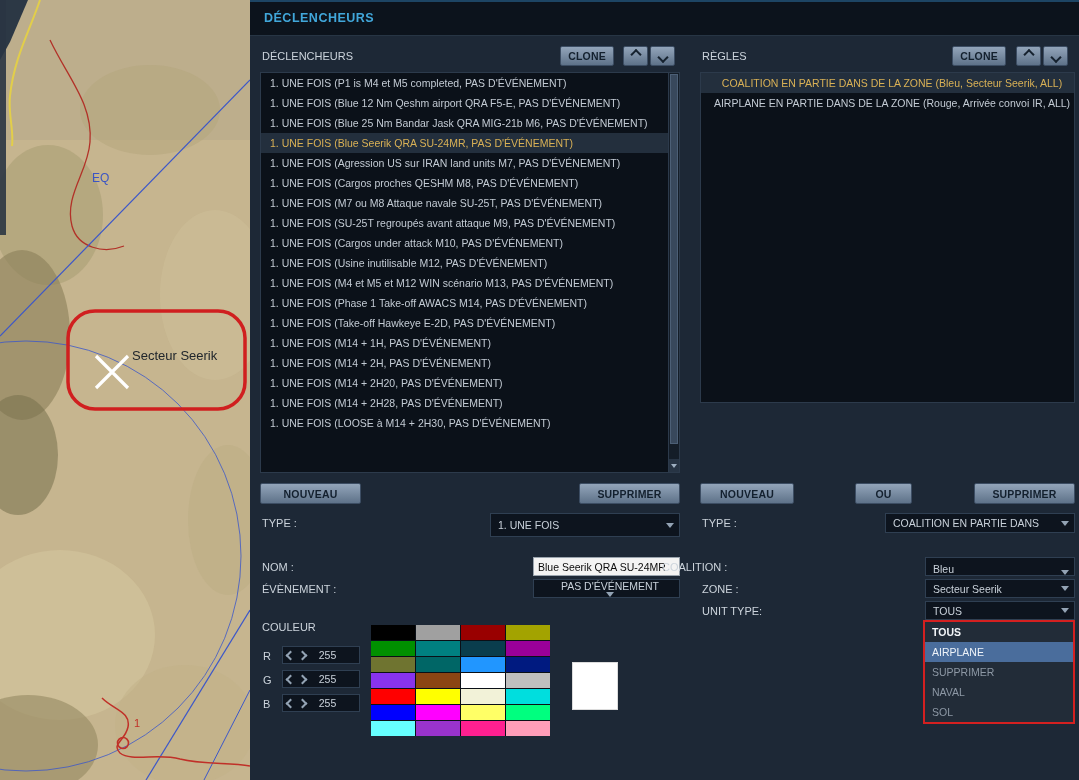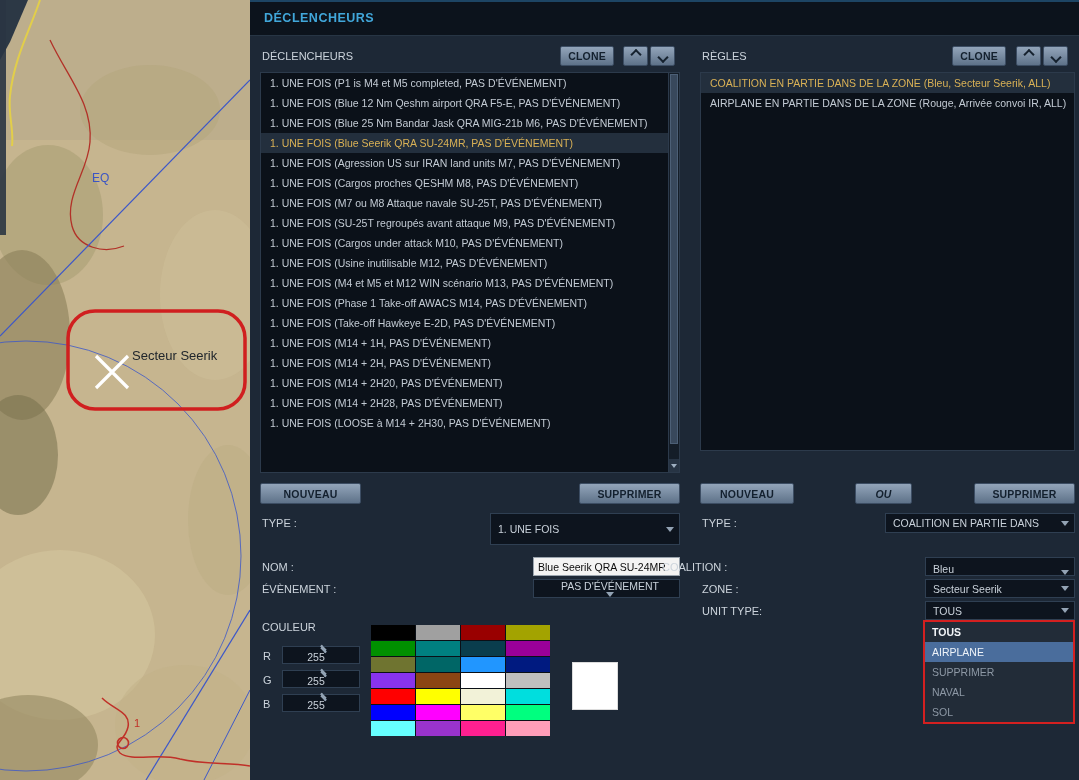--- a/index.html
+++ b/index.html
@@ -16,21 +16,21 @@
   .li{height:20px;line-height:20px;padding-left:9px;font-size:10.5px;color:#c3cbd4;white-space:nowrap;overflow:hidden;}
   .li.sel{background:#232f3d;color:#d9b156;}
   .scrollbar{position:absolute;top:0;right:0;bottom:0;width:11px;background:#141d28;border-left:1px solid #2c3a4b;box-sizing:border-box;}
   .sb-thumb{position:absolute;left:1px;top:1px;width:8px;height:370px;background:#38485c;border:1px solid #4c5f76;box-sizing:border-box;}
   .sb-arrow{position:absolute;left:0;bottom:0;width:10px;height:13px;background:#273444;}
   .tri-down{display:block;width:0;height:0;border-left:3px solid transparent;border-right:3px solid transparent;border-top:4px solid #9fb0c2;margin:5px auto 0;}
   .dd{position:absolute;background:#0d141e;border:1px solid #2f3f52;color:#c9d1da;font-size:10.5px;display:flex;align-items:center;padding-left:7px;box-sizing:border-box;cursor:pointer;}
   .dd .val{flex:1;white-space:nowrap;overflow:hidden;}
   .dd-chev{width:0;height:0;border-left:4px solid transparent;border-right:4px solid transparent;border-top:5px solid #93a3b4;margin:0 5px 0 4px;flex:none;}
   .input{position:absolute;background:#f3f3f3;border:1px solid #9aa4ae;color:#0b0b0b;font-size:10.5px;padding:0 4px;box-sizing:border-box;font-family:inherit;}
-  .stepper{position:absolute;background:#0d141e;border:1px solid #2f3f52;color:#c9d1da;font-size:10.5px;display:flex;align-items:center;box-sizing:border-box;flex-direction:column;}
+  .stepper{position:absolute;background:#0d141e;border:1px solid #2f3f52;color:#c9d1da;font-size:10.5px;display:flex;align-items:center;box-sizing:border-box;}
   .chev-l{display:inline-block;width:5px;height:5px;border-left:2px solid #93a3b4;border-bottom:2px solid #93a3b4;transform:rotate(45deg);margin-left:4px;}
   .chev-r{display:inline-block;width:5px;height:5px;border-left:2px solid #93a3b4;border-bottom:2px solid #93a3b4;transform:rotate(225deg);margin-left:5px;}
   .step-val{flex:1;text-align:center;padding-right:10px;}
   #palette-grid{position:absolute;left:371px;top:625px;width:179px;display:grid;grid-template-columns:repeat(4,44px);grid-auto-rows:15px;gap:1px;background:#0a0f16;}
   .swatch{width:44px;height:15px;cursor:pointer;}
   #color-preview{position:absolute;left:572px;top:662px;width:46px;height:48px;border:1px solid #dcdcdc;box-sizing:border-box;}
   #unit-type-options{position:absolute;left:923px;top:620px;width:152px;background:#222c38;border:2px solid #d42020;box-sizing:border-box;z-index:9;}
   .dd-opt{height:20px;line-height:20px;padding-left:7px;font-size:10.5px;color:#8d98a5;white-space:nowrap;cursor:pointer;}
   .dd-opt.dd-cur{color:#f3f6f9;font-weight:bold;}
   .dd-opt.dd-hl{background:#4a6d9c;color:#eef3f9;}
@@ -110,21 +110,21 @@
       <div class="sb-arrow">
           <span class="tri-down"></span>
         </div>
     </div>
   </div>
 
   <button class="btn" style="left:260px;top:483px;width:101px;height:21px;">NOUVEAU</button>
   <button class="btn" style="left:579px;top:483px;width:101px;height:21px;">SUPPRIMER</button>
 
   <span class="label" style="left:262px;top:517px;">TYPE :</span>
-  <div class="dd" style="left:490px;top:513px;width:190px;height:32px;gap:6px;">
+  <div class="dd" style="left:490px;top:513px;width:190px;height:24px;gap:6px;">
     <span class="val">1. UNE FOIS</span>
     <span class="dd-chev"></span>
   </div>
 
   <span class="label" style="left:262px;top:561px;">NOM :</span>
   <input class="input" style="left: 533px; top: 557px; width: 147px; height: 19px;" value="Blue Seerik QRA SU-24MR">
 
   <span class="label" style="left:262px;top:583px;">ÉVÈNEMENT :</span>
   <div class="dd" style="left:533px;top:579px;width:147px;height:19px;flex-direction:column;">
     <span class="val">PAS D'ÉVÉNEMENT</span>
@@ -188,29 +188,29 @@
 
   <span class="label" style="left:702px;top:50px;">RÈGLES</span>
   <button class="btn" style="left:952px;top:46px;width:54px;height:20px;">CLONE</button>
   <button class="btn" style="left:1016px;top:46px;width:25px;height:20px;">
       <span class="chev up"></span>
     </button>
   <button class="btn" style="left:1043px;top:46px;width:25px;height:20px;">
       <span class="chev down"></span>
     </button>
 
-  <div class="listbox" style="left:700px;top:72px;width:375px;height:379px;">
+  <div class="listbox" style="left:700px;top:72px;width:375px;height:331px;text-align:center;">
     <div id="rules-items">
         <div class="li sel">COALITION EN PARTIE DANS DE LA ZONE (Bleu, Secteur Seerik, ALL)</div>
         <div class="li">AIRPLANE EN PARTIE DANS DE LA ZONE (Rouge, Arrivée convoi IR, ALL)</div>
       </div>
   </div>
 
   <button class="btn" style="left:700px;top:483px;width:94px;height:21px;">NOUVEAU</button>
-  <button class="btn" style="left:855px;top:483px;width:57px;height:21px;font-style:italic;">OU</button>
+  <button class="btn" style="left:855px;top:483px;width:57px;height:21px;">OU</button>
   <button class="btn" style="left:974px;top:483px;width:101px;height:21px;">SUPPRIMER</button>
 
   <span class="label" style="left:702px;top:517px;">TYPE :</span>
   <div class="dd" style="left:885px;top:513px;width:190px;height:20px;">
     <span class="val">COALITION EN PARTIE DANS</span>
     <span class="dd-chev"></span>
   </div>
 
   <span class="label" style="left:662px;top:561px;">COALITION :</span>
   <div class="dd" style="left:925px;top:557px;width:150px;height:19px;align-items:flex-end;">

